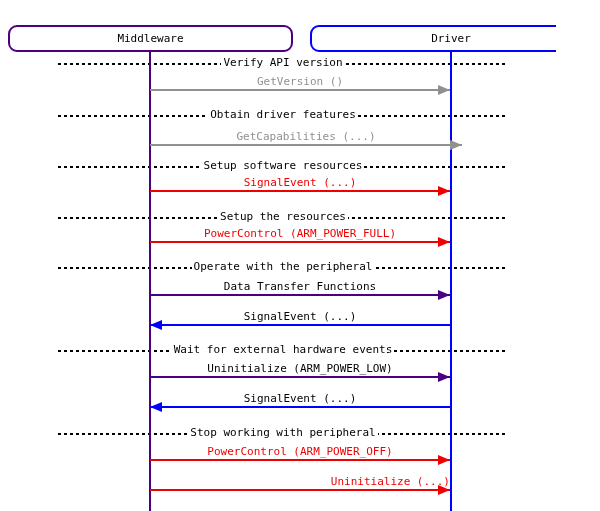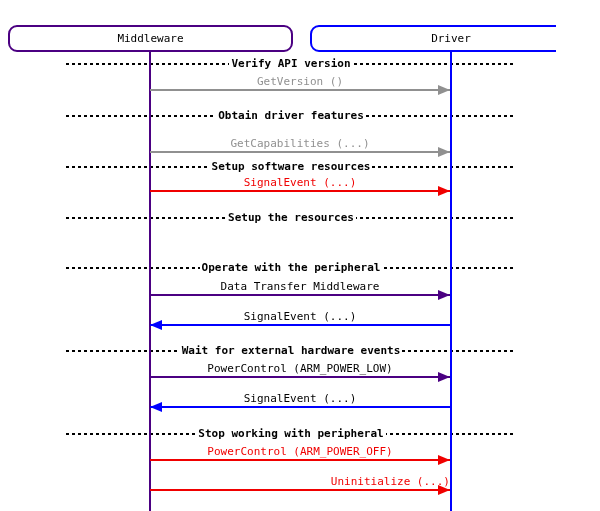--- a/index.html
+++ b/index.html
@@ -15,24 +15,24 @@
     font-size:11px; color:#000; z-index:3;
   }
   .actor-box.middleware { left:8px;  width:285px; }
   .actor-box.driver     { left:310px; width:282px; }
   .lifeline {
     position:absolute; top:52px; width:2px; height:459px; z-index:2;
   }
   .lifeline.middleware { left:149px; }
   .lifeline.driver     { left:450px; }
   .divider {
-    position:absolute; left:66px; width:450px; height:14px; z-index:1;
-    display:flex; align-items:center; justify-content:center;
+    position:absolute; left:58px; width:450px; height:14px; z-index:1;
+    display:flex; align-items:flex-start; justify-content:center;
     background-image:repeating-linear-gradient(90deg,#000 0 3px,transparent 3px 6px);
-    background-size:100% 2px; background-repeat:no-repeat; background-position:0 6px;font-weight:bold;
+    background-size:100% 2px; background-repeat:no-repeat; background-position:0 6px;
   }
   .divider > span { background:#fff; padding:0 2px; line-height:12px; white-space:nowrap; }
   .msg { position:absolute; left:150px; width:300px; height:18px; z-index:4; }
   .msg-label {
     position:absolute; bottom:4px; left:0; width:100%;
     text-align:center; line-height:11px; white-space:nowrap;
   }
   .msg-line { position:absolute; bottom:0; left:0; right:0; height:2px; background:currentColor; }
   .head {
     position:absolute; bottom:-4px; width:0; height:0;
@@ -78,51 +78,57 @@
     <span>Stop working with peripheral</span>
   </div>
 
   <div class="msg" style="top: 73px; color: rgb(144, 144, 144);">
     <div class="msg-label" style="color: rgb(144, 144, 144);">GetVersion ()</div>
     <div class="msg-line">
       <div class="head right"></div>
     </div>
   </div>
 
-  <div class="msg" style="top: 135px; color: rgb(144, 144, 144);">
+  <div class="msg" style="top: 128px; color: rgb(144, 144, 144); padding-left: 12px;">
     <div class="msg-label" style="color: rgb(144, 144, 144);">GetCapabilities (...)</div>
     <div class="msg-line">
       <div class="head right"></div>
     </div>
   </div>
 
   <div class="msg" style="top: 174px; color: rgb(240, 0, 0);">
     <div class="msg-label" style="color: rgb(240, 0, 0);">SignalEvent (...)</div>
     <div class="msg-line">
       <div class="head right"></div>
     </div>
   </div>
 
+  <div class="msg" style="top: 225px; color: rgb(240, 0, 0);">
+    <div class="msg-label" style="color: rgb(240, 0, 0);">PowerControl (ARM_POWER_FULL)</div>
+    <div class="msg-line">
+      <div class="head right"></div>
+    </div>
+  </div>
 
   <div class="msg" style="top: 278px; color: rgb(75, 0, 130);">
-    <div class="msg-label" style="color: rgb(0, 0, 0);">Data Transfer Middleware</div>
+    <div class="msg-label" style="color: rgb(0, 0, 0);">Data Transfer Functions</div>
     <div class="msg-line">
       <div class="head right"></div>
     </div>
   </div>
 
   <div class="msg" style="top: 308px; color: rgb(0, 0, 255);">
     <div class="msg-label" style="color: rgb(0, 0, 0);">SignalEvent (...)</div>
     <div class="msg-line">
       <div class="head left"></div>
     </div>
   </div>
 
   <div class="msg" style="top: 360px; color: rgb(75, 0, 130);">
-    <div class="msg-label" style="color: rgb(0, 0, 0);">PowerControl (ARM_POWER_LOW)</div>
+    <div class="msg-label" style="color: rgb(0, 0, 0);">Uninitialize (ARM_POWER_LOW)</div>
     <div class="msg-line">
       <div class="head right"></div>
     </div>
   </div>
 
   <div class="msg" style="top: 390px; color: rgb(0, 0, 255);">
     <div class="msg-label" style="color: rgb(0, 0, 0);">SignalEvent (...)</div>
     <div class="msg-line">
       <div class="head left"></div>
     </div>

